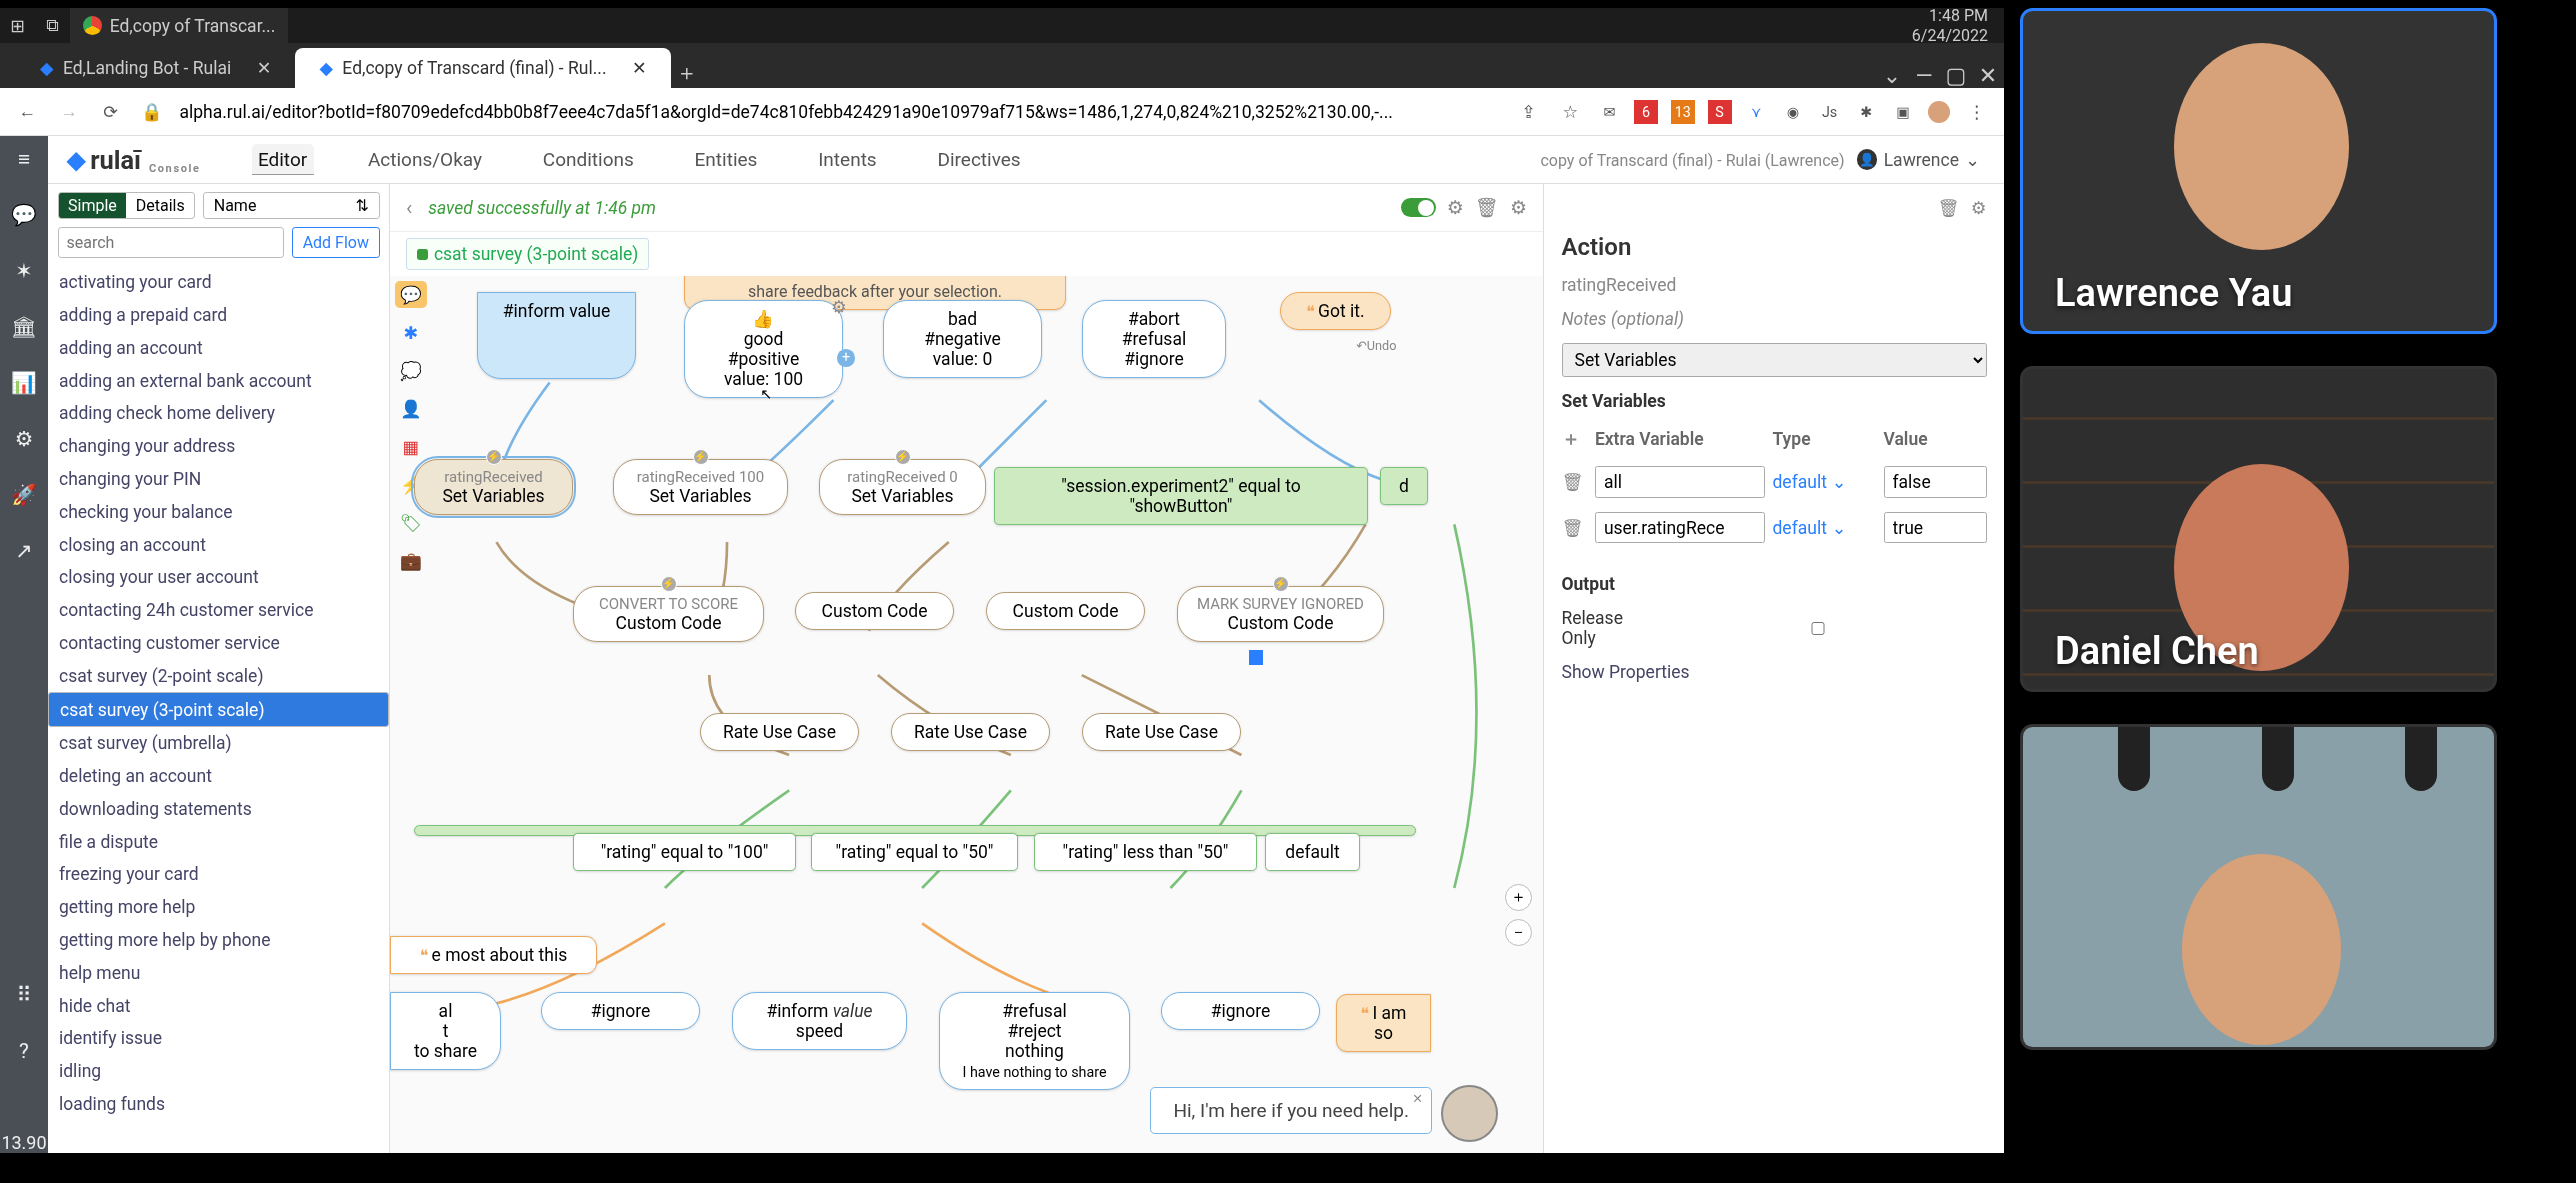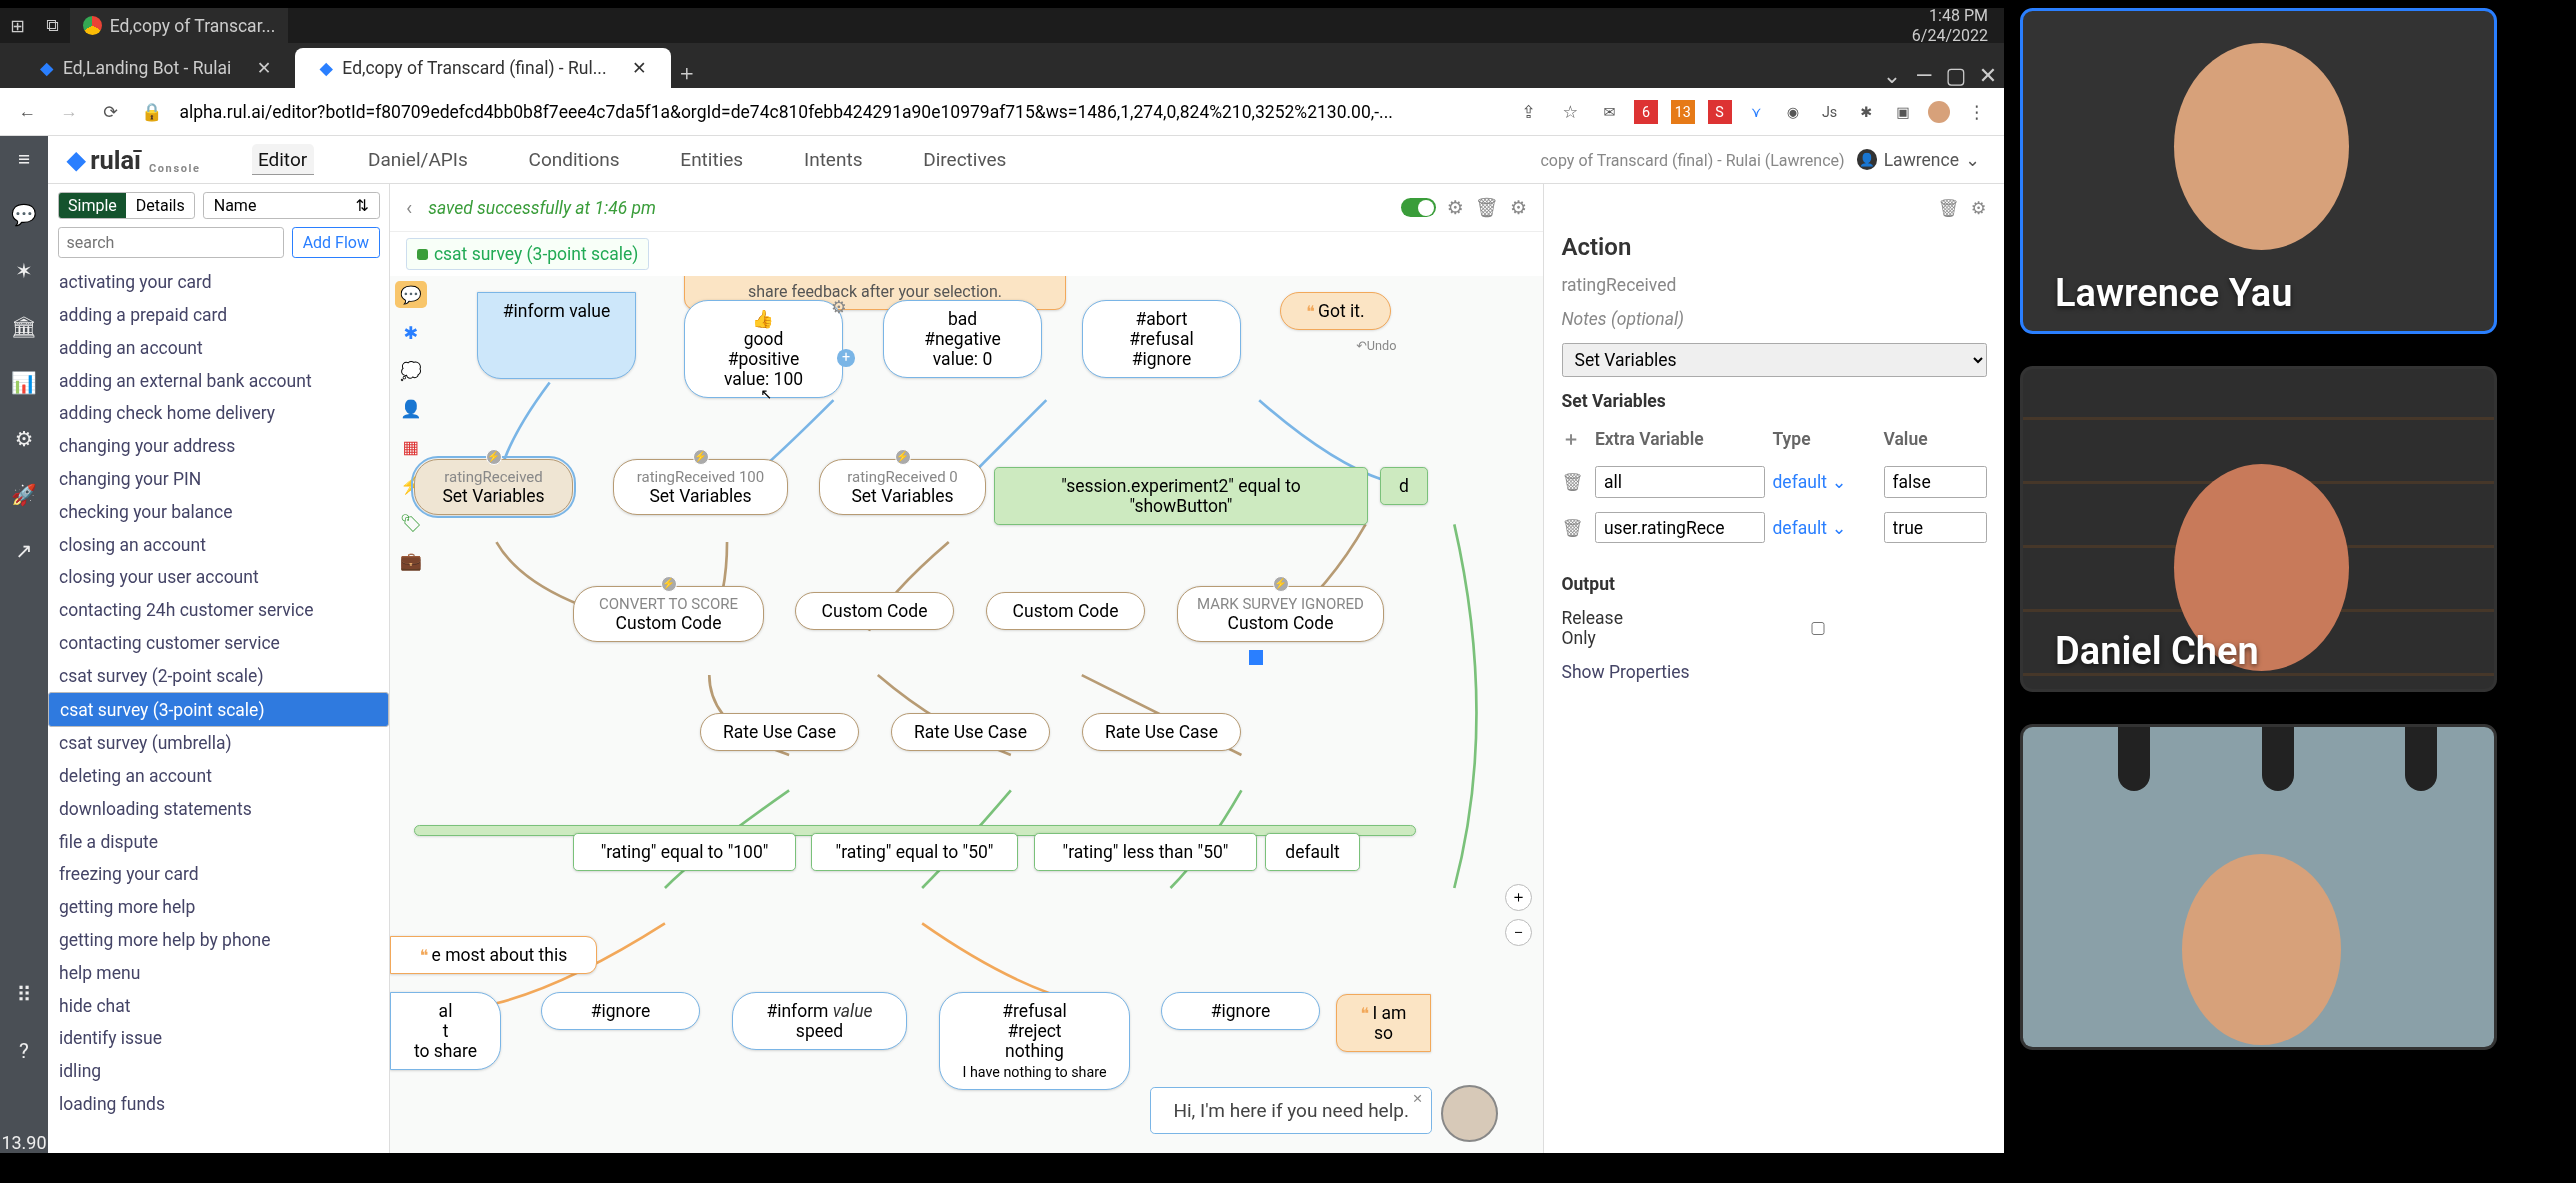--- a/index.html
+++ b/index.html
@@ -214,21 +214,21 @@
 
     <div class="appmain">
       <div class="appheader">
         <div class="logo">
           <span class="mark">◆</span>
           <span>rulaī</span>
           <span class="sub">Console</span>
         </div>
         <div class="appnav">
           <span class="ni active">Editor</span>
-          <span class="ni">Daniel/APIs</span>
+          <span class="ni">Actions/Okay</span>
           <span class="ni">Conditions</span>
           <span class="ni">Entities</span>
           <span class="ni">Intents</span>
           <span class="ni">Directives</span>
         </div>
         <div class="appmeta">
           <span class="crumb">copy of Transcard (final) - Rulai (Lawrence)</span>
           <span class="user">
             <span style="width:20.7px;height:20.7px;border-radius:50%;background:#333;color:#fff;display:inline-flex;align-items:center;justify-content:center;font-size:12.7px">👤</span>
             <span>Lawrence</span>
@@ -354,21 +354,21 @@
               <span>#positive</span><br>
               <span>value: 100</span>
               <span style="position:absolute;bottom:-4.8px;left:48%;font-size:14.3px">↖</span>
               <span style="position:absolute;right:-12.7px;top:50%;width:17.5px;height:17.5px;border-radius:50%;background:#7ab5e6;color:#fff;font-size:14.3px;line-height:17.5px">+</span>
             </div>
             <div class="node blue" style="left:493px;top:24px;width:159px">
               <span>bad</span><br>
               <span>#negative</span><br>
               <span>value: 0</span>
             </div>
-            <div class="node blue" style="left:692px;top:24px;width:159px">
+            <div class="node blue" style="left:692px;top:24px;width:144px">
               <span>#abort</span><br>
               <span>#refusal</span><br>
               <span>#ignore</span>
             </div>
             <div class="node orf" style="left:890px;top:16px;width:111px"><span class="quote">❝</span><span>Got it.</span>
               <span style="position:absolute;right:-6.4px;bottom:-24px;font-size:12.7px;color:#888">↶<span>Undo</span></span>
             </div>
 
             <div class="node brownf selring" style="left:24px;top:183px;width:159px">
               <span class="bolt">⚡</span>

